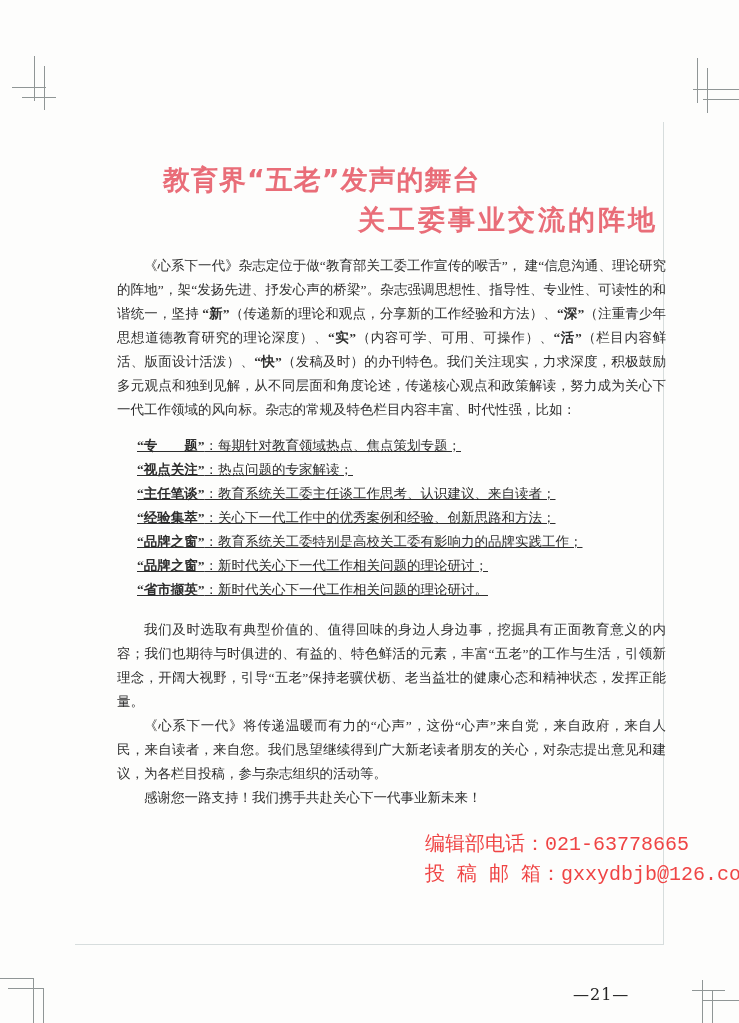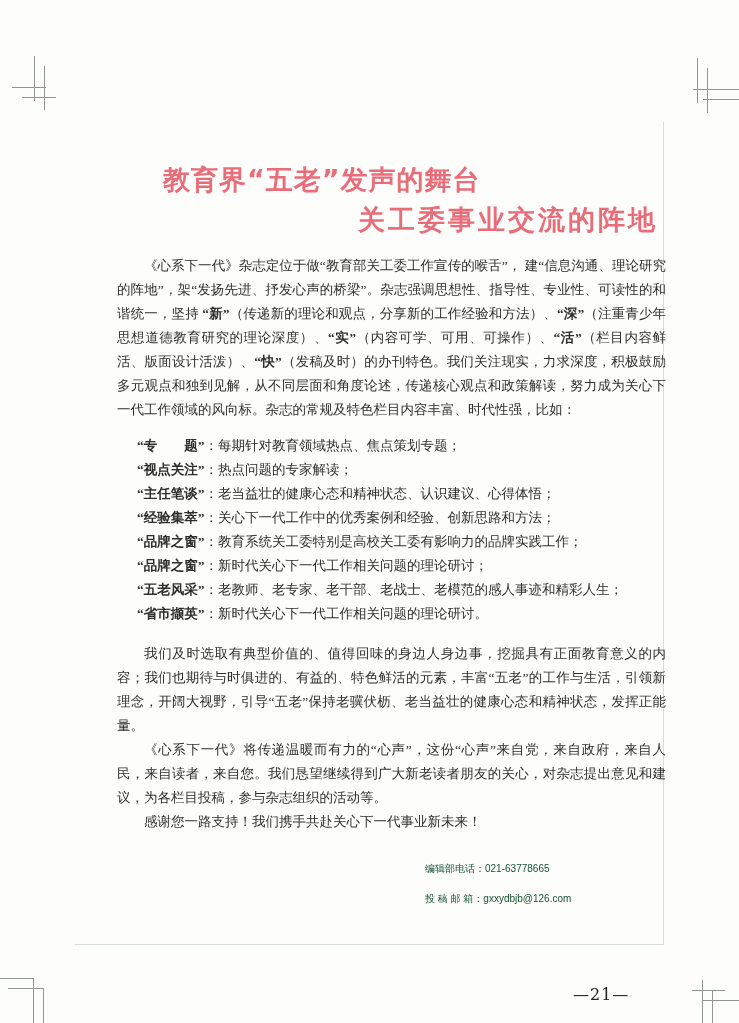--- a/index.html
+++ b/index.html
@@ -36,29 +36,29 @@
   .title-line1{padding-left:46px;}
   .title-line2{padding-left:233px;letter-spacing:3px;text-align:center;}
   .body-text{font-size:13.5px;line-height:24px;}
   p.para{
     margin:0;
     text-align:justify;
     text-indent:2em;
   }
   .b{font-weight:700;}
   .features{margin:12px 0 0 0;padding-left:20px;}
-  .feature-row{line-height:24px;white-space:nowrap;}
+  .feature-row{line-height:24px;white-space:nowrap;text-decoration:underline;}
   .feature-name{font-weight:700;}
   .spacer{height:16px;}
   .contact{
     margin:20px 0 0 308px;
-    font-family:Liberation Sans, sans-serif;
-    font-size:10px;
+    font-family:Liberation Mono, monospace;
+    font-size:20px;
     line-height:30px;
-    color:#14532d;
+    color:#ef4444;
     white-space:nowrap;
   }
   .page-number{
     position:absolute;
     left:573px;top:985px;
     font-family:"DejaVu Serif","Liberation Serif",serif;
     font-size:16px;
     color:#222;
     letter-spacing:1px;
   }
@@ -97,25 +97,24 @@
       <div class="title-line title-line1">教育界“五老”发声的舞台</div>
       <div class="title-line title-line2">关工委事业交流的阵地</div>
     </div>
 
     <div class="body-text">
       <p class="para"><span>《心系下一代》杂志定位于做“教育部关工委工作宣传的喉舌”， 建“信息沟通、理论研究的阵地”，架“发扬先进、抒发心声的桥梁”。杂志强调思想性、指导性、专业性、可读性的和谐统一，坚持 </span><span class="b">“新”</span><span>（传递新的理论和观点，分享新的工作经验和方法）、</span><span class="b">“深”</span><span>（注重青少年思想道德教育研究的理论深度）、</span><span class="b">“实”</span><span>（内容可学、可用、可操作）、</span><span class="b">“活”</span><span>（栏目内容鲜活、版面设计活泼）、</span><span class="b">“快”</span><span>（发稿及时）的办刊特色。我们关注现实，力求深度，积极鼓励多元观点和独到见解，从不同层面和角度论述，传递核心观点和政策解读，努力成为关心下一代工作领域的风向标。杂志的常规及特色栏目内容丰富、时代性强，比如：</span></p>
 
       <div class="features">
         <div class="feature-row"><span class="feature-name">“专　　题”</span><span>：每期针对教育领域热点、焦点策划专题；</span></div>
         <div class="feature-row"><span class="feature-name">“视点关注”</span><span>：热点问题的专家解读；</span></div>
-        <div class="feature-row"><span class="feature-name">“主任笔谈”</span><span>：老当益壮的健康心态和精神状态、认识建议、心得体悟；</span></div>
+        <div class="feature-row"><span class="feature-name">“主任笔谈”</span><span>：教育系统关工委主任谈工作思考、认识建议、来自读者；</span></div>
         <div class="feature-row"><span class="feature-name">“经验集萃”</span><span>：关心下一代工作中的优秀案例和经验、创新思路和方法；</span></div>
         <div class="feature-row"><span class="feature-name">“品牌之窗”</span><span>：教育系统关工委特别是高校关工委有影响力的品牌实践工作；</span></div>
         <div class="feature-row"><span class="feature-name">“品牌之窗”</span><span>：新时代关心下一代工作相关问题的理论研讨；</span></div>
-        <div class="feature-row"><span class="feature-name">“五老风采”</span><span>：老教师、老专家、老干部、老战士、老模范的感人事迹和精彩人生；</span></div>
         <div class="feature-row"><span class="feature-name">“省市撷英”</span><span>：新时代关心下一代工作相关问题的理论研讨。</span></div>
       </div>
 
       <div class="spacer"></div>
 
       <p class="para">我们及时选取有典型价值的、值得回味的身边人身边事，挖掘具有正面教育意义的内容；我们也期待与时俱进的、有益的、特色鲜活的元素，丰富“五老”的工作与生活，引领新理念，开阔大视野，引导“五老”保持老骥伏枥、老当益壮的健康心态和精神状态，发挥正能量。</p>
       <p class="para">《心系下一代》将传递温暖而有力的“心声”，这份“心声”来自党，来自政府，来自人民，来自读者，来自您。我们恳望继续得到广大新老读者朋友的关心，对杂志提出意见和建议，为各栏目投稿，参与杂志组织的活动等。</p>
       <p class="para">感谢您一路支持！我们携手共赴关心下一代事业新未来！</p>
 
       <div class="contact">

